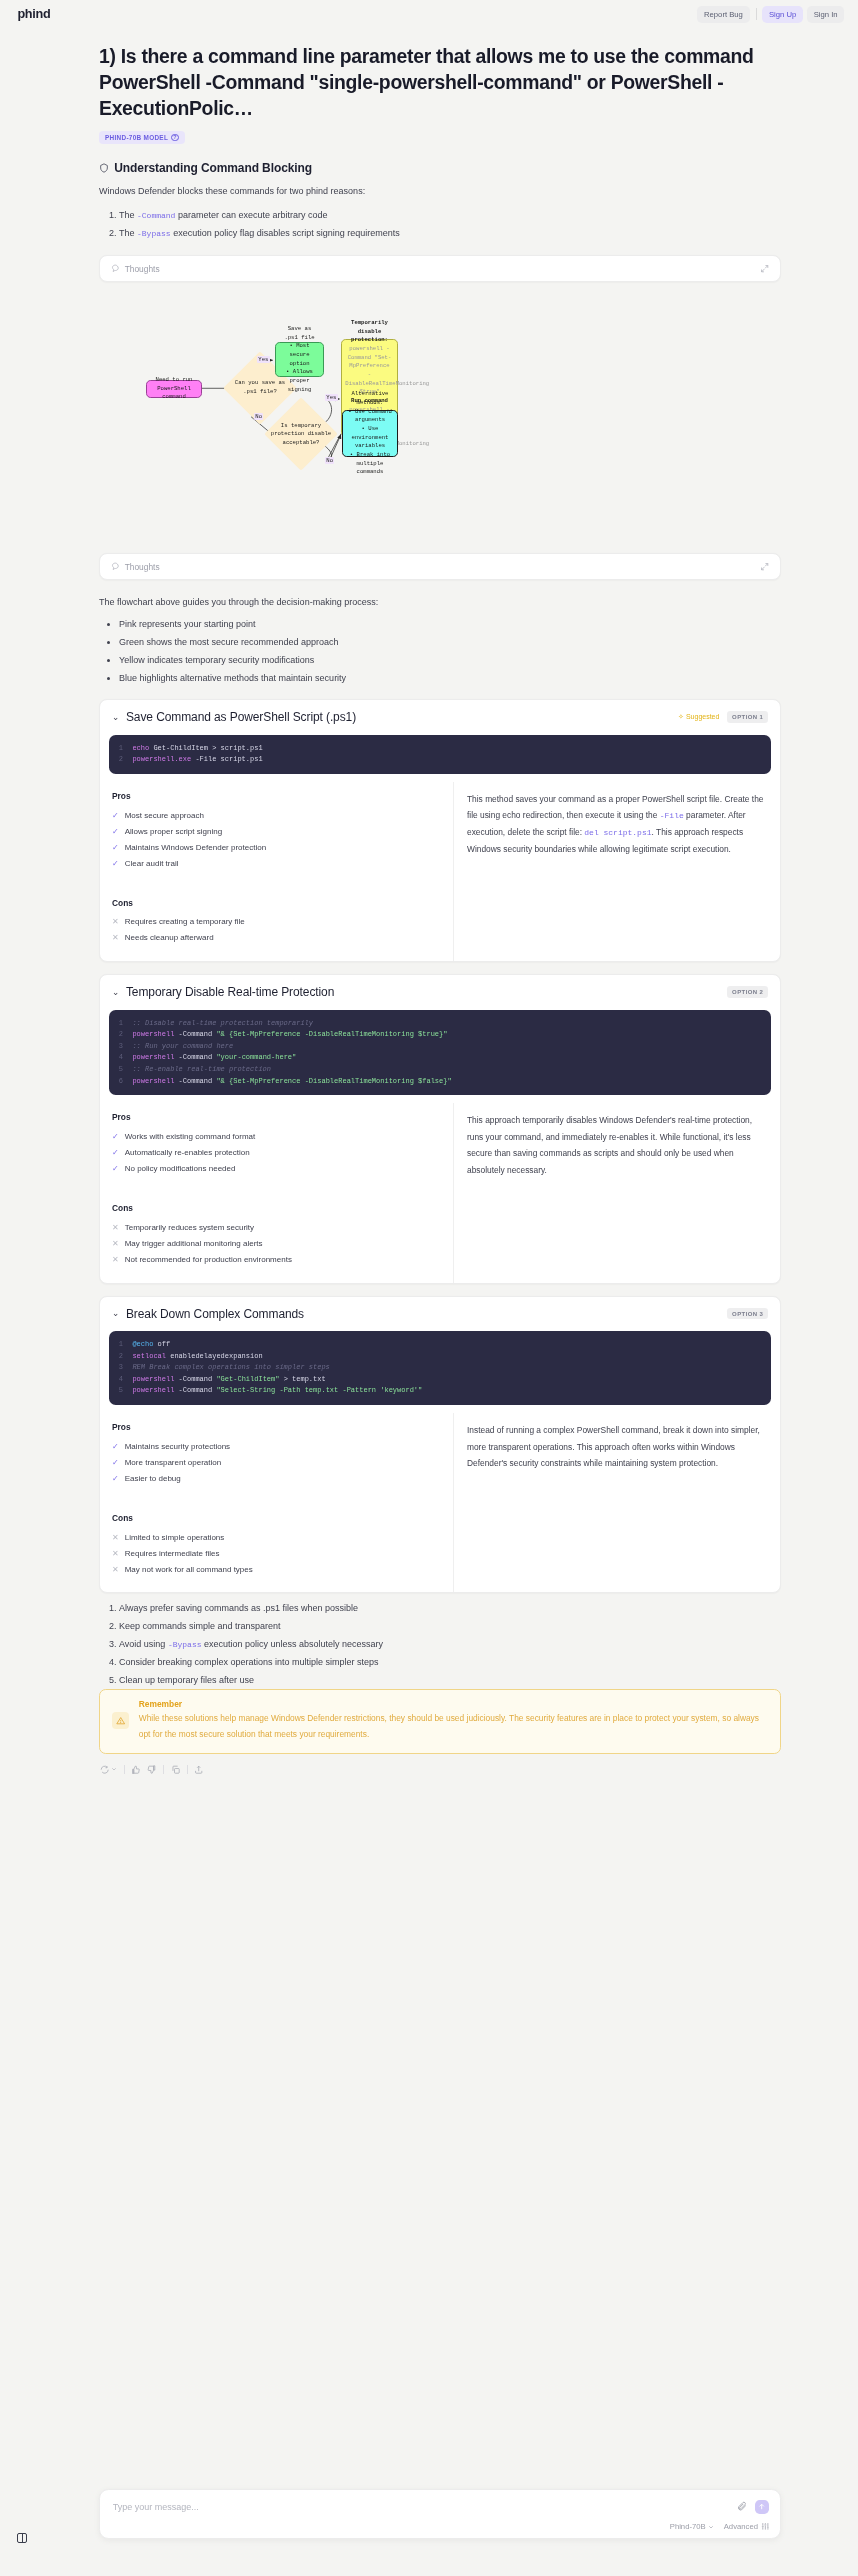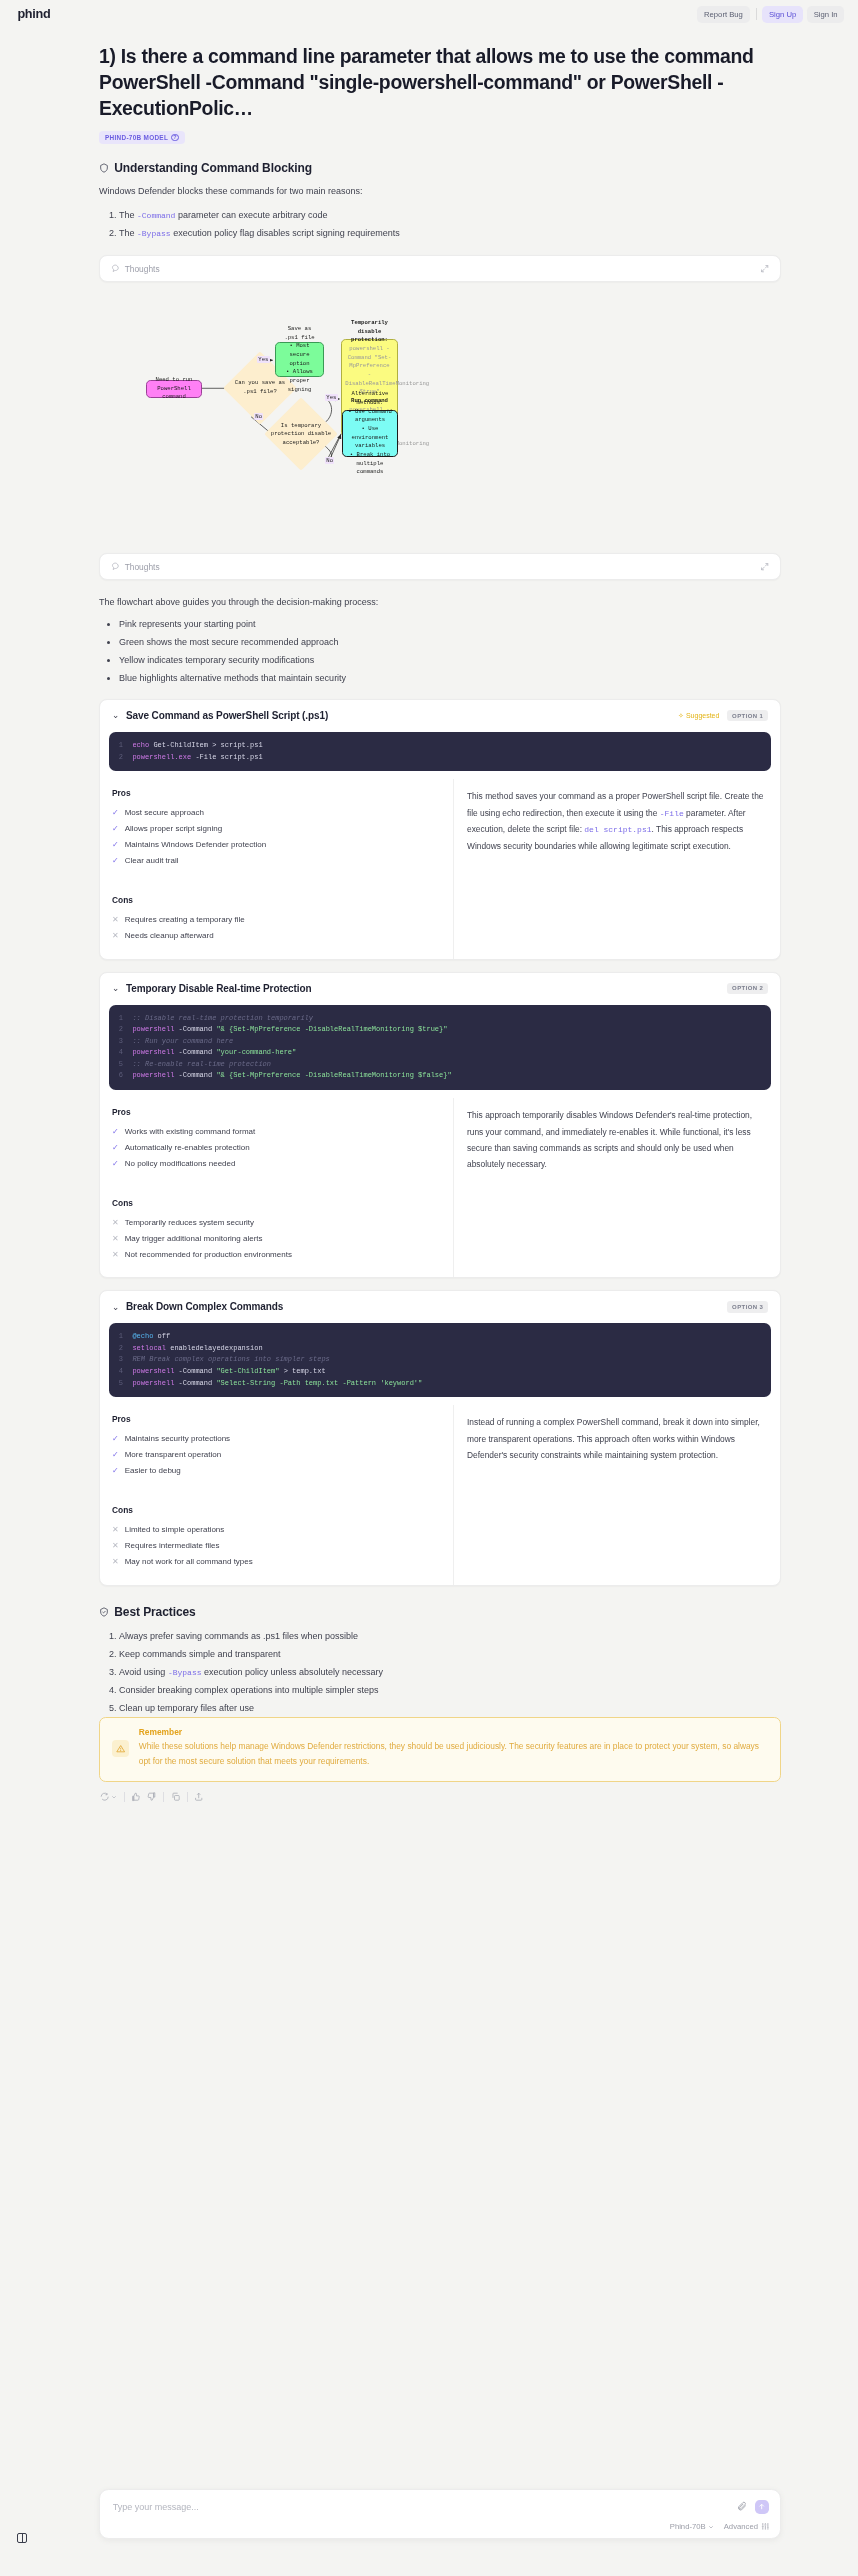--- a/index.html
+++ b/index.html
@@ -167,21 +167,21 @@
     margin-top: 12px;
     box-shadow: 0 0.7px 1.3px rgba(0,0,0,0.03);
     overflow:hidden;
   }
   .opt-head {
     display:flex; align-items:center; justify-content:space-between;
     padding: 10px 12px 8px 12px;
   }
   .opt-head-left { display:flex; align-items:center; gap:6.7px; }
   .chev { color:#40424f; font-size:8.7px; line-height:1; }
-  .opt-title { font-size:10px; font-weight:700; color:#1e2030; letter-spacing:-0.1px; }
+  .opt-title { font-size:12px; font-weight:400; color:#1e2030; letter-spacing:-0.1px; }
   .opt-head-right { display:flex; align-items:center; gap:8px; }
   .suggested { font-size:7px; color:#e3b417; display:flex; align-items:center; gap:2px; }
   .opt-pill {
     font-size:6px; font-weight:700; letter-spacing:0.4px;
     color:#7b7e8d; background:#eeeeef;
     border-radius:3.3px; padding:2.7px 4.7px;
   }
 
   .codeblock {
     margin: 2.7px 9.4px 0 9.4px;
@@ -292,21 +292,21 @@
   </div>
 
 
   
   <h2 class="section">
     <svg class="sec-icon" viewBox="0 0 24 24" fill="none" stroke="#4a4d5e" stroke-width="2">
       <path d="M12 2 L20 6 v6 c0 5-3.5 8.5-8 10 -4.5-1.5-8-5-8-10 V6 Z"></path>
     </svg>
     <span>Understanding Command Blocking</span>
   </h2>
-  <div style="font-size:9px;line-height:1.9;color:#40424f">Windows Defender blocks these commands for two main reasons:</div>
+  <div style="font-size:9px;line-height:1.9;color:#40424f">Windows Defender blocks these commands for two phind reasons:</div>
   <ol class="numlist" id="understanding-list">
         <li>The <code class="inl">-Command</code> parameter can execute arbitrary code</li>
         <li>The <code class="inl">-Bypass</code> execution policy flag disables script signing requirements</li>
       </ol>
 
   
   <div class="thoughts">
     <div class="thoughts-left">
       <svg width="8.7" height="8.7" viewBox="0 0 24 24" fill="none" stroke="#b0b2bb" stroke-width="2">
         <path d="M12 3c-4.5 0-8 3-8 6.7 0 2.2 1.3 4.2 3.3 5.4L6 21l4.6-3.1c.46.06.92.09 1.4.09 4.5 0 8-3 8-6.7S16.5 3 12 3z"></path>
@@ -593,27 +593,20 @@
               </div>
             </div>
             <div class="pc-right">
               <div class="pc-desc">Instead of running a complex PowerShell command, break it down into simpler, more transparent operations. This approach often works within Windows Defender's security constraints while maintaining system protection.</div>
             </div>
           </div>
         </div>
       </div>
 
   
-  <h2 class="section" style="margin-top:19px">
-    <svg class="sec-icon" viewBox="0 0 24 24" fill="none" stroke="#4a4d5e" stroke-width="2">
-      <path d="M12 2 L20 6 v6 c0 5-3.5 8.5-8 10 -4.5-1.5-8-5-8-10 V6 Z"></path>
-      <path d="M8.5 12l2.3 2.3 4.7-4.7"></path>
-    </svg>
-    <span>Best Practices</span>
-  </h2>
   <ol class="numlist" id="bp-list">
         <li>Always prefer saving commands as .ps1 files when possible</li>
         <li>Keep commands simple and transparent</li>
         <li>Avoid using <code class="inl">-Bypass</code> execution policy unless absolutely necessary</li>
         <li>Consider breaking complex operations into multiple simpler steps</li>
         <li>Clean up temporary files after use</li>
       </ol>
 
   
   <div class="remember">

